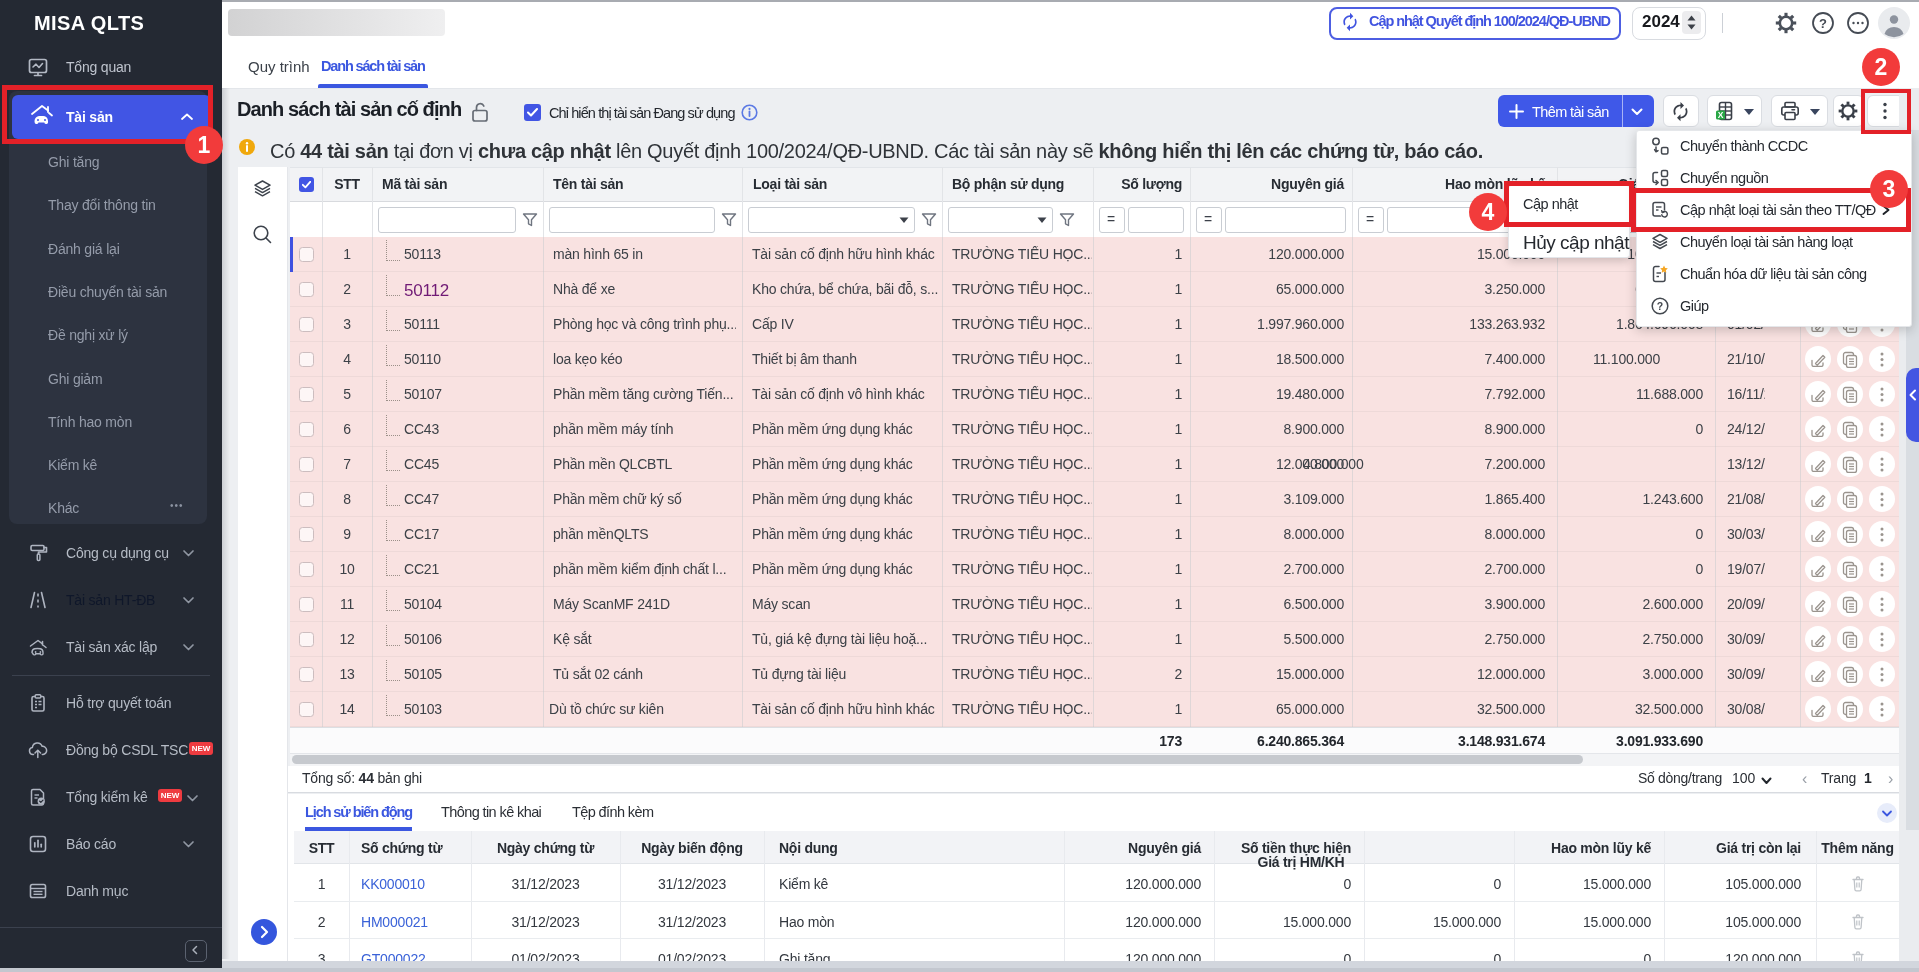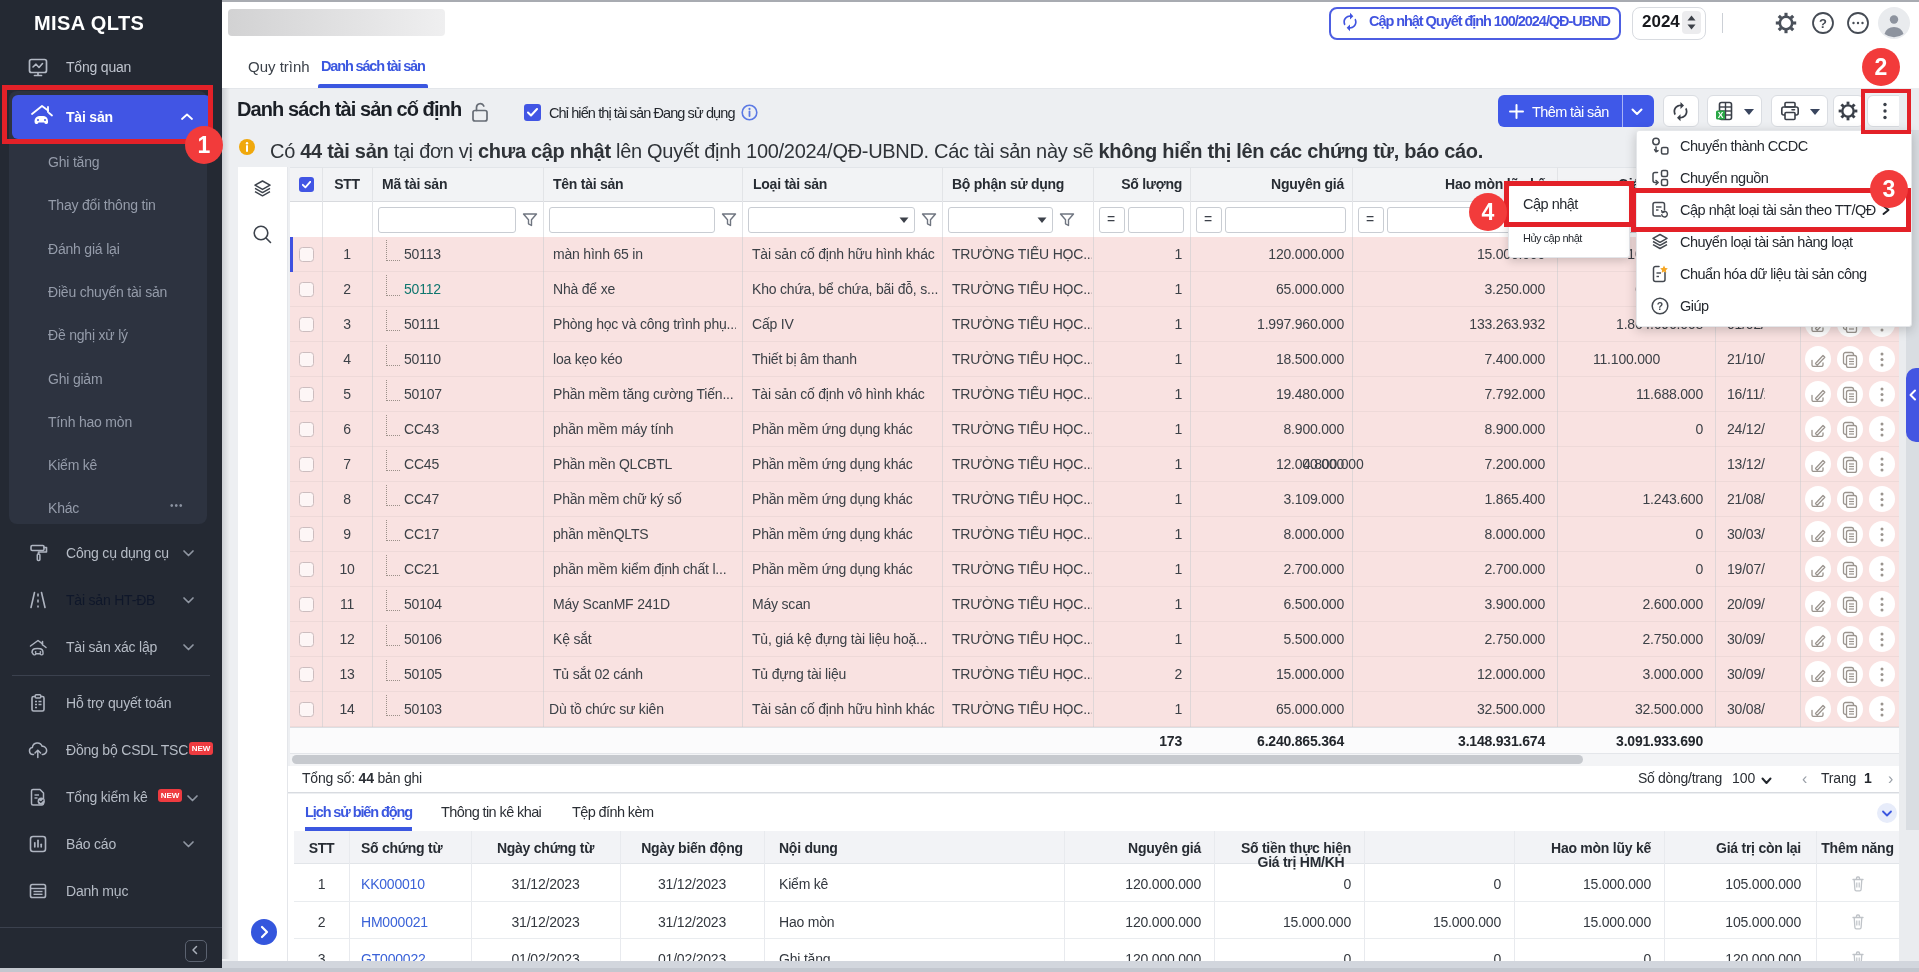--- a/index.html
+++ b/index.html
@@ -376,21 +376,21 @@
     </svg>
 <div style="position:absolute;left:1869px;top:241px;width:26px;height:26px;background:#fff;border-radius:50%;"></div>
 <svg style="position:absolute;left:1880px;top:247px;" width="4" height="15" viewBox="0 0 4 15" fill="none">
       <circle cx="2" cy="2" r="1.5" fill="#9a948e"></circle>
       <circle cx="2" cy="7.5" r="1.5" fill="#9a948e"></circle>
       <circle cx="2" cy="13" r="1.5" fill="#9a948e"></circle>
     </svg>
 <div style="position:absolute;left:299px;top:282px;width:15px;height:15px;background:#fdf6f6;border:1px solid #ccbdbf;border-radius:3.5px;box-sizing:border-box;"></div>
 <div style="position:absolute;left:322px;top:281px;width:50px;text-align:center;white-space:nowrap;font-size:14px;letter-spacing:-0.2px;color:#3c4147;">2</div>
 <div style="position:absolute;left:386px;top:275px;width:14px;height:21px;border-left:1.3px dotted #9b9089;border-bottom:1.3px dotted #9b9089;box-sizing:border-box;"></div>
-<div style="position:absolute;left:404px;top:281px;white-space:nowrap;font-size:14px;letter-spacing:-0.2px;color:#0f766e;">50112</div>
+<div style="position:absolute;left:404px;top:281px;white-space:nowrap;font-size:17px;letter-spacing:-0.2px;color:#701a75;">50112</div>
 <div style="position:absolute;left:553px;top:281px;width:183px;overflow:hidden;white-space:nowrap;font-size:14px;letter-spacing:-0.2px;color:#3c4147;">Nhà để xe</div>
 <div style="position:absolute;left:752px;top:281px;width:186px;overflow:hidden;white-space:nowrap;font-size:14px;letter-spacing:-0.2px;color:#3c4147;">Kho chứa, bể chứa, bãi đỗ, s...</div>
 <div style="position:absolute;left:952px;top:281px;width:140px;overflow:hidden;white-space:nowrap;font-size:14px;letter-spacing:-0.2px;color:#3c4147;">TRƯỜNG TIỂU HỌC...</div>
 <div style="position:absolute;left:782px;top:281px;width:400px;text-align:right;white-space:nowrap;font-size:14px;letter-spacing:-0.2px;color:#3c4147;">1</div>
 <div style="position:absolute;left:944px;top:281px;width:400px;text-align:right;white-space:nowrap;font-size:14px;letter-spacing:-0.2px;color:#3c4147;">65.000.000</div>
 <div style="position:absolute;left:1145px;top:281px;width:400px;text-align:right;white-space:nowrap;font-size:14px;letter-spacing:-0.2px;color:#3c4147;">3.250.000</div>
 <div style="position:absolute;left:1303px;top:281px;width:400px;text-align:right;white-space:nowrap;font-size:14px;letter-spacing:-0.2px;color:#3c4147;">61.750.000</div>
 <div style="position:absolute;left:1727px;top:281px;width:38px;overflow:hidden;white-space:nowrap;font-size:14px;letter-spacing:-0.2px;color:#3c4147;">31/12/2023</div>
 <div style="position:absolute;left:1805px;top:276px;width:26px;height:26px;background:#fff;border-radius:50%;"></div>
 <svg style="position:absolute;left:1810px;top:282px;" width="16" height="15" viewBox="0 0 16 15" fill="none">
@@ -883,21 +883,21 @@
       <polyline points="11,8 16,13 11,18" stroke="#fff" stroke-width="2.2" stroke-linecap="round" stroke-linejoin="round" fill="none"></polyline>
     </svg>
 <div style="position:absolute;left:1906px;top:368px;width:13px;height:74px;background:#4355e2;border-radius:10px 0 0 10px;"></div>
 <svg style="position:absolute;left:1908px;top:389px;" width="9" height="12" viewBox="0 0 9 12" fill="none">
       <polyline points="7,1.5 2.5,6 7,10.5" stroke="#fff" stroke-width="2" stroke-linecap="round" stroke-linejoin="round"></polyline>
     </svg>
 <div style="position:absolute;left:222px;top:961px;width:1697px;height:11px;background:#d2d6dd;"></div>
 <div style="position:absolute;left:0px;top:968px;width:1919px;height:4px;background:#c3c7cf;"></div>
 <div style="position:absolute;left:1508px;top:185px;width:122px;height:73px;background:#fff;border:1px solid #e3e5e9;border-radius:3px;box-shadow:0 3px 10px rgba(0,0,0,.18);box-sizing:border-box;"></div>
 <div style="position:absolute;left:1523px;top:196px;white-space:nowrap;font-size:14.5px;letter-spacing:-0.5px;color:#25292f;">Cập nhật</div>
-<div style="position:absolute;left:1523px;top:232px;white-space:nowrap;font-size:11px;letter-spacing:-0.5px;color:#25292f;">Hủy cập nhật</div>
+<div style="position:absolute;left:1523px;top:232px;white-space:nowrap;font-size:19px;letter-spacing:-0.5px;color:#25292f;">Hủy cập nhật</div>
 <div style="position:absolute;left:1636px;top:130px;width:276px;height:197px;background:#fff;border:1px solid #e5e7ea;border-radius:3px;box-shadow:0 3px 12px rgba(0,0,0,.2);box-sizing:border-box;"></div>
 <svg style="position:absolute;left:1650px;top:136px;" width="20" height="20" viewBox="0 0 20 20" fill="none">
       <circle cx="6" cy="5.5" r="3.2" stroke="#43484f" stroke-width="1.5"></circle>
       <rect x="11.5" y="11.5" width="6.4" height="6.4" rx="1.5" stroke="#43484f" stroke-width="1.5"></rect>
       <path d="M6 11v2.5a2 2 0 0 0 .8 1.8" stroke="#43484f" stroke-width="1.5" stroke-linecap="round"></path>
       <polyline points="4.6,13.6 6,15.8 8,14.6" stroke="#43484f" stroke-width="1.5" stroke-linecap="round" stroke-linejoin="round" fill="none"></polyline>
     </svg>
 <div style="position:absolute;left:1680px;top:138px;white-space:nowrap;font-size:14.5px;letter-spacing:-0.5px;color:#25292f;">Chuyển thành CCDC</div>
 <svg style="position:absolute;left:1650px;top:168px;" width="20" height="20" viewBox="0 0 20 20" fill="none">
       <path d="M7.5 4.5H5A2 2 0 0 0 3 6.5v6A2 2 0 0 0 5 14.5h2" stroke="#43484f" stroke-width="1.5" stroke-linecap="round"></path>

